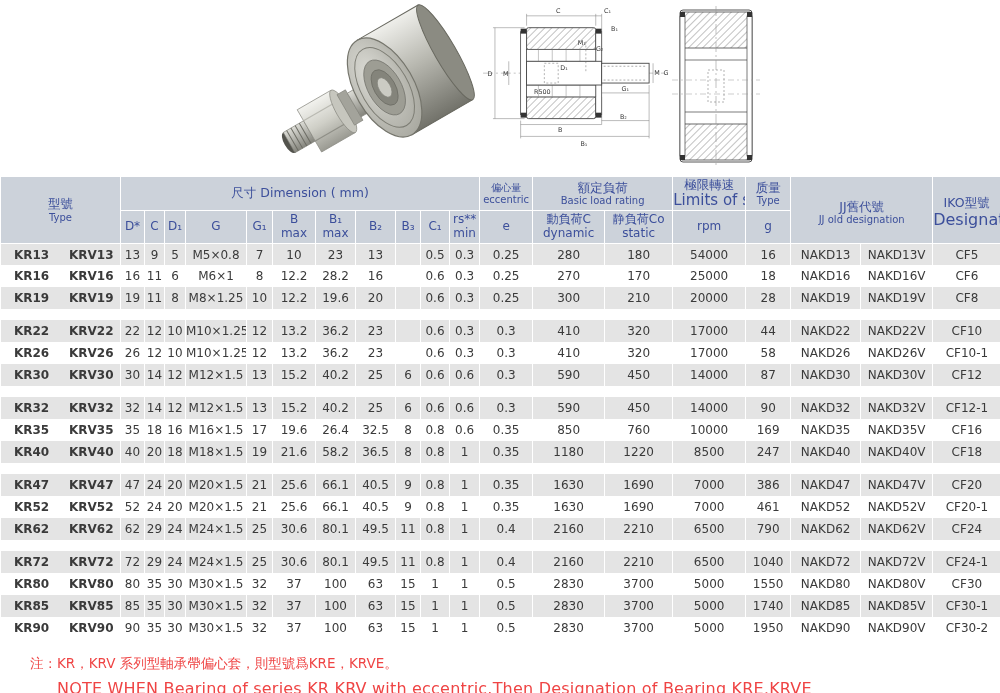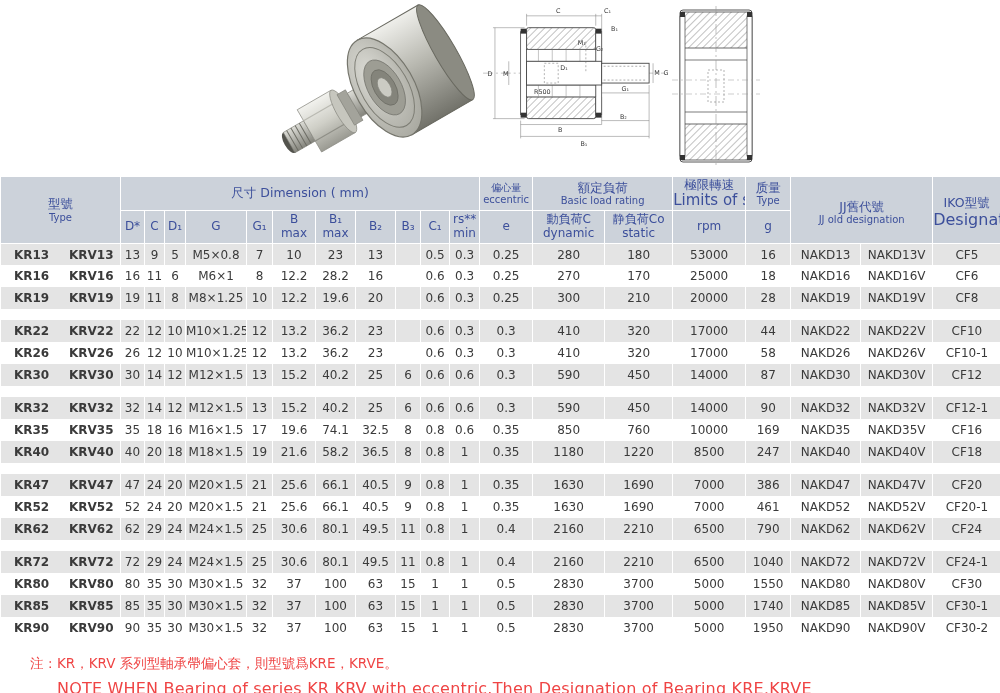--- a/index.html
+++ b/index.html
@@ -316,21 +316,21 @@
           <td>7</td>
           <td>10</td>
           <td>23</td>
           <td>13</td>
           <td></td>
           <td>0.5</td>
           <td>0.3</td>
           <td>0.25</td>
           <td>280</td>
           <td>180</td>
-          <td>53000</td>
+          <td>54000</td>
           <td>16</td>
           <td>NAKD13</td>
           <td>NAKD13V</td>
           <td>CF5</td>
         </tr>
         <tr>
           <td class="no-sep">KR16</td>
           <td class="no-sep">KRV16</td>
           <td>16</td>
           <td>11</td>
@@ -475,21 +475,21 @@
         </tr>
         <tr>
           <td class="no-sep">KR35</td>
           <td class="no-sep">KRV35</td>
           <td>35</td>
           <td>18</td>
           <td>16</td>
           <td>M16×1.5</td>
           <td>17</td>
           <td>19.6</td>
-          <td>74.1</td>
+          <td>26.4</td>
           <td>32.5</td>
           <td>8</td>
           <td>0.8</td>
           <td>0.6</td>
           <td>0.35</td>
           <td>850</td>
           <td>760</td>
           <td>10000</td>
           <td>169</td>
           <td>NAKD35</td>

